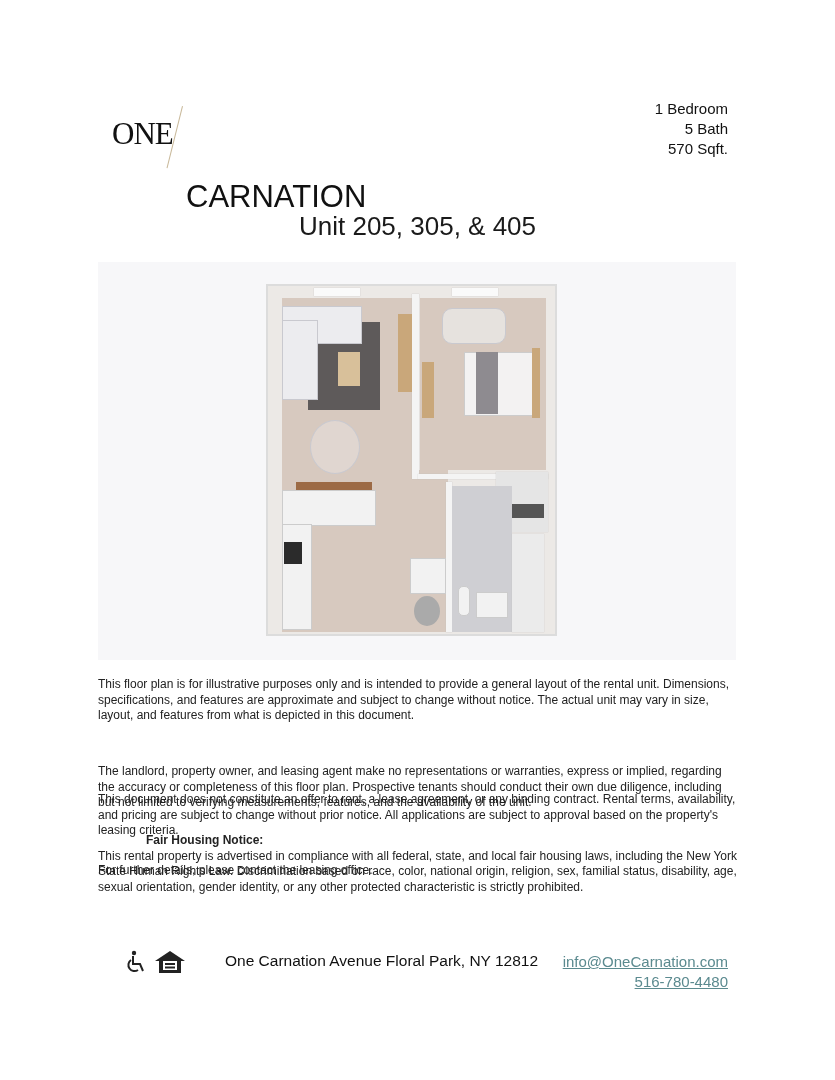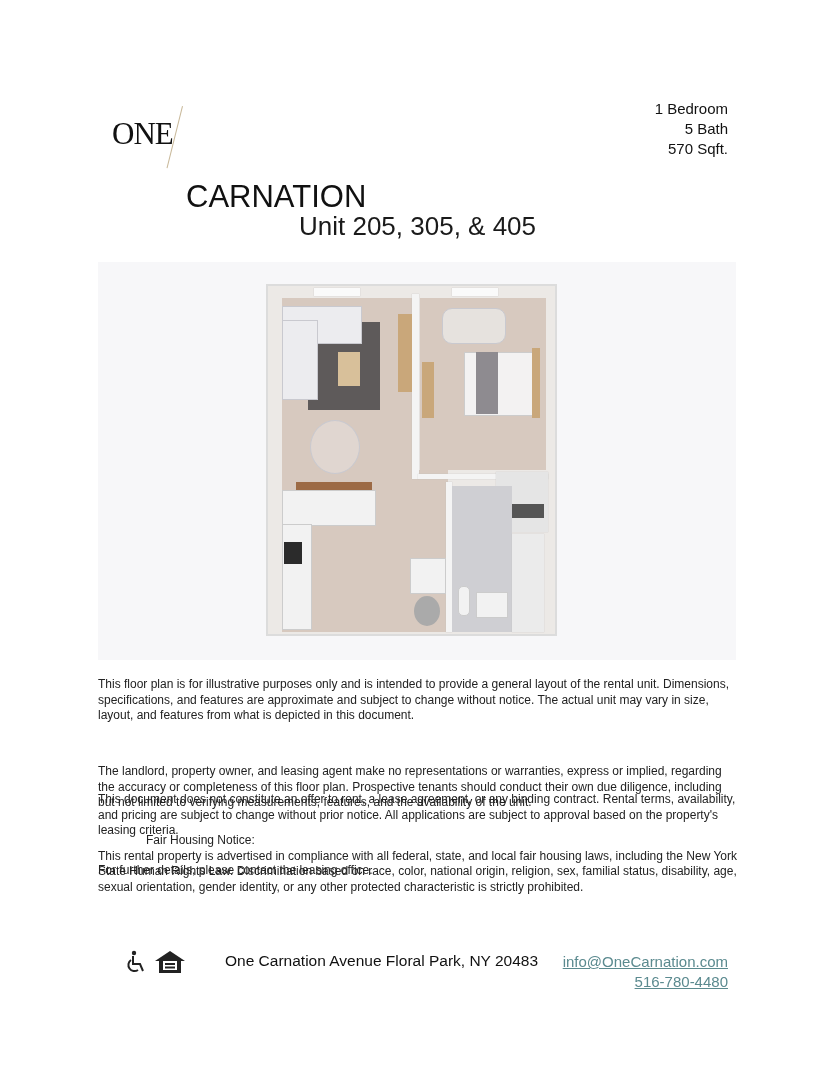--- a/index.html
+++ b/index.html
@@ -21,21 +21,21 @@
   .wall { position:absolute; background:#f4f4f4; box-shadow:0 0 1px #bbb; }
   .rug { position:absolute; background:#5e5a5a; }
   .sofa { position:absolute; background:#ececef; border:1px solid #c9c9cf; }
   .bed { position:absolute; background:#f3f2f2; border:1px solid #ccc; }
   .bedcover { position:absolute; background:#8e8b90; }
   .counter { position:absolute; background:#f2f2f2; border:1px solid #ccc; }
   .wood { position:absolute; background:#c9a77a; }
   .dark { position:absolute; background:#2b2b2b; }
 
   .para { position:absolute; left:98px; width:640px; font-size:12px; line-height:15.5px; color:#222; }
-  .para b { font-weight:normal;padding-left:48px; }
+  .para b { font-weight:bold;padding-left:48px; }
 
   .footer-icons { position:absolute; left:126px; top:950px; display:flex; gap:6px; align-items:center; }
   .address { position:absolute; left:225px; top:952px; font-size:15.5px; color:#111; white-space:nowrap; }
   .contact { position:absolute; right:107px; top:952px; text-align:right; font-size:15px; line-height:20px; }
   .contact a { color:#5b8a8f; text-decoration:underline; display:block; }
 </style>
 </head>
 <body>
 
 <div class="logo">
@@ -118,18 +118,18 @@
   <span>
     <svg width="32" height="24" viewBox="0 0 32 24">
       <path d="M16 1 L31 11 L27 11 L27 23 L5 23 L5 11 L1 11 Z" fill="#222"></path>
       <rect x="9" y="11" width="14" height="9" fill="#fff"></rect>
       <rect x="11" y="13" width="10" height="2" fill="#222"></rect>
       <rect x="11" y="16.5" width="10" height="2" fill="#222"></rect>
     </svg>
   </span>
 </div>
 
-<div class="address">One Carnation Avenue Floral Park, NY 20483</div>
+<div class="address">One Carnation Avenue Floral Park, NY 12812</div>
 
 <div class="contact">
   <a>info@OneCarnation.com</a>
   <a>516-780-4480</a>
 </div>
 
 </body></html>

